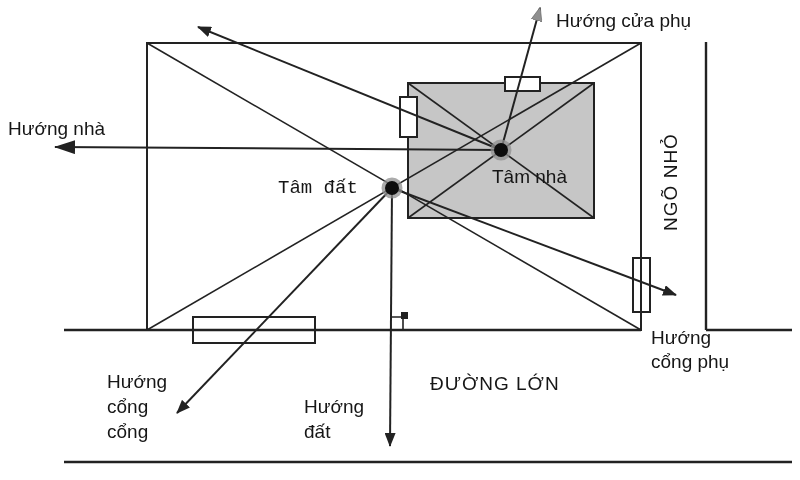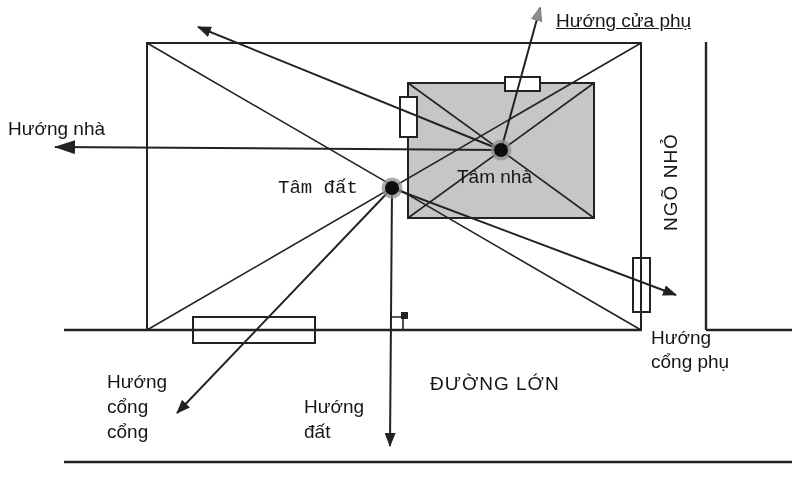--- a/index.html
+++ b/index.html
@@ -81,27 +81,27 @@
     <polyline class="geo w16" points="392,317 403,317 403,329"></polyline>
     <rect x="401" y="312" width="7" height="7" fill="#222222"></rect>
 
     <circle cx="392" cy="188" r="10.5" fill="#8f8f8f" opacity="0.75"></circle>
     <circle cx="392" cy="188" r="7" fill="#0d0d0d"></circle>
     <circle cx="501" cy="150" r="10.5" fill="#8f8f8f" opacity="0.75"></circle>
     <circle cx="501" cy="150" r="7" fill="#0d0d0d"></circle>
   </svg>
 
 
-  <div class="lbl" style="left:556px;top:9px;text-decoration:underline;">Hướng cửa phụ</div>
+  <div class="lbl" style="left:556px;top:9px;">Hướng cửa phụ</div>
 
   <div class="lbl" style="left:8px;top:105px;margin-top:12px;">Hướng nhà</div>
 
   <div class="lbl" style="left:278px;top:176px;font-family:Liberation Mono, monospace;">Tâm đất</div>
 
-  <div class="lbl" style="left:457px;top:165px;">Tâm nhà</div>
+  <div class="lbl" style="left:492px;top:165px;">Tâm nhà</div>
 
   <div class="lbl center rot-ccw small-caps" style="left:606px;top:170px;width:130px;">NGÕ NHỎ</div>
 
   <div class="lbl" style="left:651px;top:326px;width:100px;">Hướng cổng phụ</div>
 
   <div class="lbl small-caps" style="left:430px;top:372px;">ĐƯỜNG LỚN</div>
 
   <div class="lbl" style="left:107px;top:369px;width:78px;line-height:25px;">Hướng cổng cổng</div>
 
   <div class="lbl" style="left:304px;top:394px;width:78px;line-height:25px;">Hướng đất</div>

